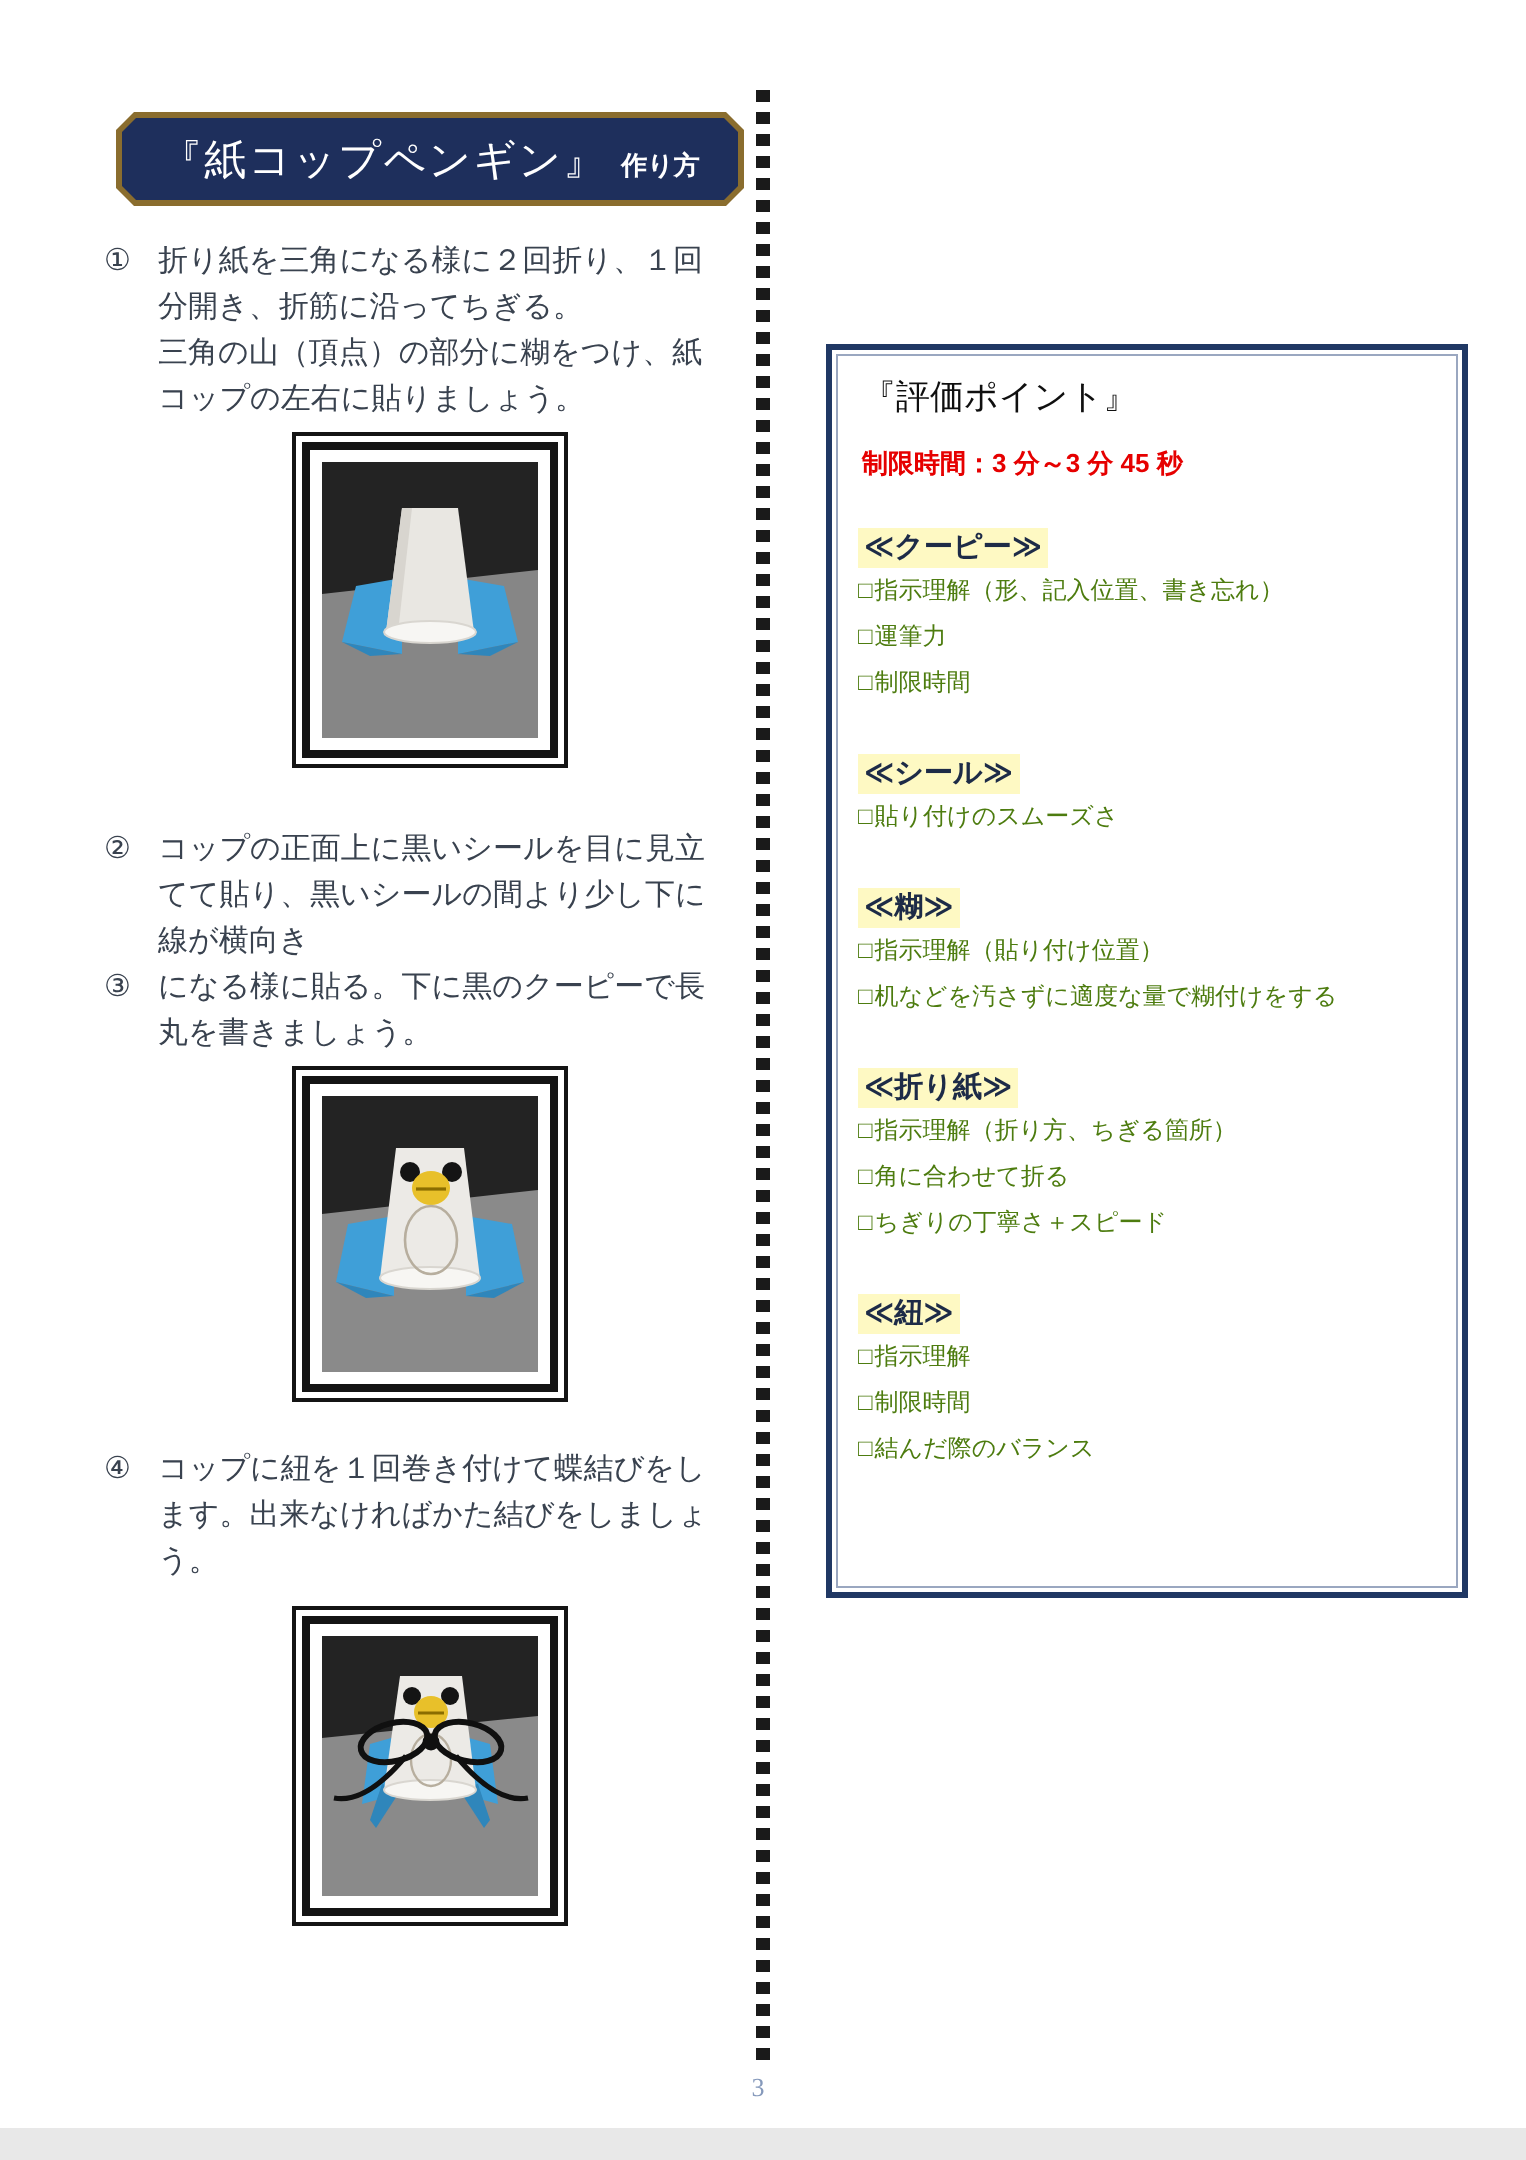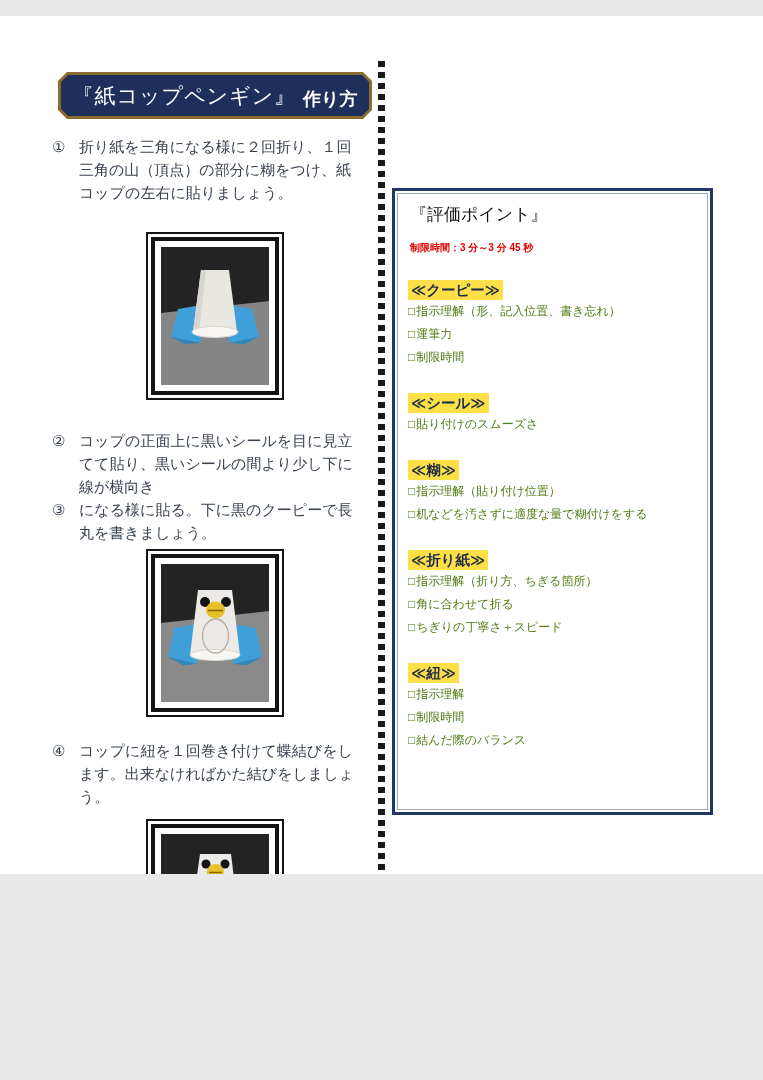--- a/index.html
+++ b/index.html
@@ -1,37 +1,37 @@
 <!DOCTYPE html>
 <html><head>
 <meta charset="utf-8">
 <style>
   html,body { margin:0; padding:0; background:#e8e8e8; }
   .page {
-    position:relative; width:763px; height:858px; margin:16px auto;
+    position:relative; width:763px; height:1064px; margin:0 auto;
     background:#ffffff; overflow:hidden;
     font-family:"Liberation Serif","DejaVu Serif",serif;
   }
 
   
   .banner {
     position:absolute; left:58px; top:56px; width:314px; height:47px;
     background:#8a6d2e;
     clip-path: polygon(9px 0, calc(100% - 9px) 0, 100% 9px, 100% calc(100% - 9px),
                        calc(100% - 9px) 100%, 9px 100%, 0 calc(100% - 9px), 0 9px);
   }
   .banner-inner {
     position:absolute; left:3px; top:3px; right:3px; bottom:3px;
     background:#1e2f5c;
     clip-path: polygon(7px 0, calc(100% - 7px) 0, 100% 7px, 100% calc(100% - 7px),
                        calc(100% - 7px) 100%, 7px 100%, 0 calc(100% - 7px), 0 7px);
     display:flex; align-items:center; justify-content:center; gap:7px; color:#ffffff;
   }
   .banner-main { font-size:21px; letter-spacing:1px; }
-  .banner-sub  { font-size:18px; font-weight:bold; padding-top:7px; }
+  .banner-sub  { font-size:13px; font-weight:bold; padding-top:7px; }
 
   
   .step {
     position:absolute; left:52px; width:324px; display:flex;
     color:#39424f; font-size:15px; line-height:23px;
   }
   .step-num { flex:0 0 27px; width:27px; }
   .step-lines { flex:1; }
 
   
@@ -42,36 +42,36 @@
   .photo svg { display:block; }
 
   
   .divider {
     position:absolute; left:378px; top:45px; width:7px; height:986px;
     background:repeating-linear-gradient(to bottom, #1a1a1a 0 6px, transparent 6px 11px);
   }
 
   
   .panel {
-    position:absolute; left:392px; top:172px; width:321px; height:627px;
+    position:absolute; left:413px; top:172px; width:321px; height:627px;
     border:3px solid #203864; box-sizing:border-box; background:#ffffff;
   }
   .panel-inner {
     position:absolute; left:2px; top:2px; right:2px; bottom:2px;
     border:1px solid #9aa7c0; padding:6px 8px 0 10px; box-sizing:border-box;
   }
   .eval-title { font-size:17px; color:#0f0f0f; margin:4px 0 0 2px; line-height:22px; }
   .eval-time  {
-    margin:13px 0 0 2px; font-size:10px; font-weight:bold; color:#e60000;
+    margin:13px 0 0 2px; font-size:13px; font-weight:bold; color:#e60000;
     font-family:"Liberation Sans","DejaVu Sans",sans-serif; line-height:17px;
   }
   .eval-header-row { margin-top:24px; line-height:20px; }
   .eval-section:first-of-type .eval-header-row { margin-top:12px; }
   .eval-header {
-    display:inline-block; background:#fde047; color:#1d2b47;
+    display:inline-block; background:#fef9c3; color:#1d2b47;
     font-weight:bold; font-size:14.5px; padding:0 3px;
     font-family:"Liberation Sans","DejaVu Sans",sans-serif;
   }
   .eval-item { font-size:12px; line-height:23px; color:#4d7c0f; white-space:nowrap; }
   .checkbox { margin-right:1px; }
 
   
   .page-num {
     position:absolute; left:366px; top:1036px; width:26px; text-align:center;
     font-size:13px; color:#8599bb;
@@ -86,20 +86,21 @@
     <div class="banner-inner">
       <span class="banner-main">『紙コップペンギン』</span>
       <span class="banner-sub">作り方</span>
     </div>
   </div>
 
   <div class="step" style="top:120px">
     <span class="step-num">①</span>
     <div class="step-lines">
       <div>折り紙を三角になる様に２回折り、１回</div>
+      <div>分開き、折筋に沿ってちぎる。</div>
       <div>三角の山（頂点）の部分に糊をつけ、紙</div>
       <div>コップの左右に貼りましょう。</div>
     </div>
   </div>
 
   <div class="photo" style="left:146px; top:216px">
     <div class="photo-inner">
       <svg width="108" height="138" viewBox="0 0 108 138">
         <rect x="0" y="0" width="108" height="138" fill="#868686"></rect>
         <polygon points="0,0 108,0 108,54 0,66" fill="#232323"></polygon>

